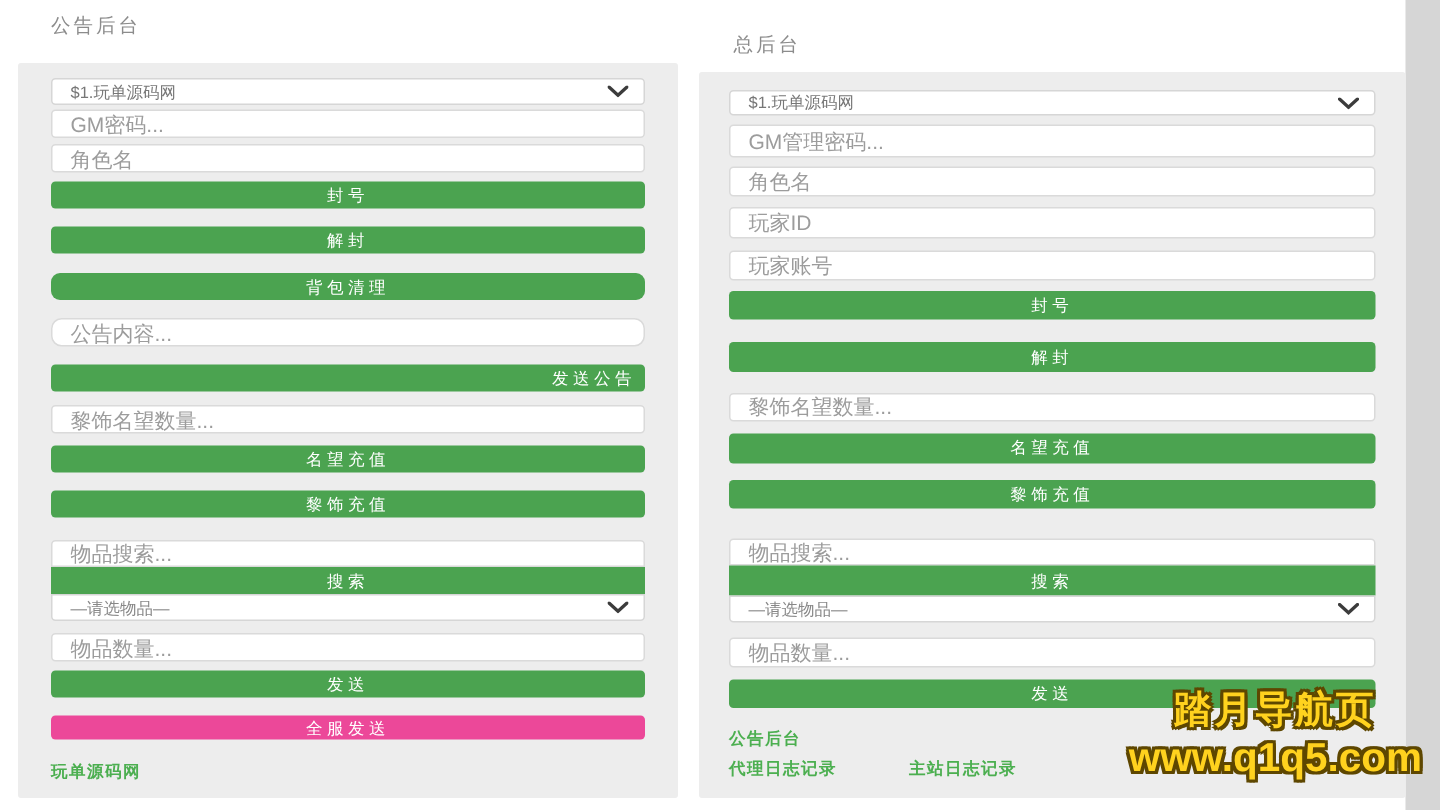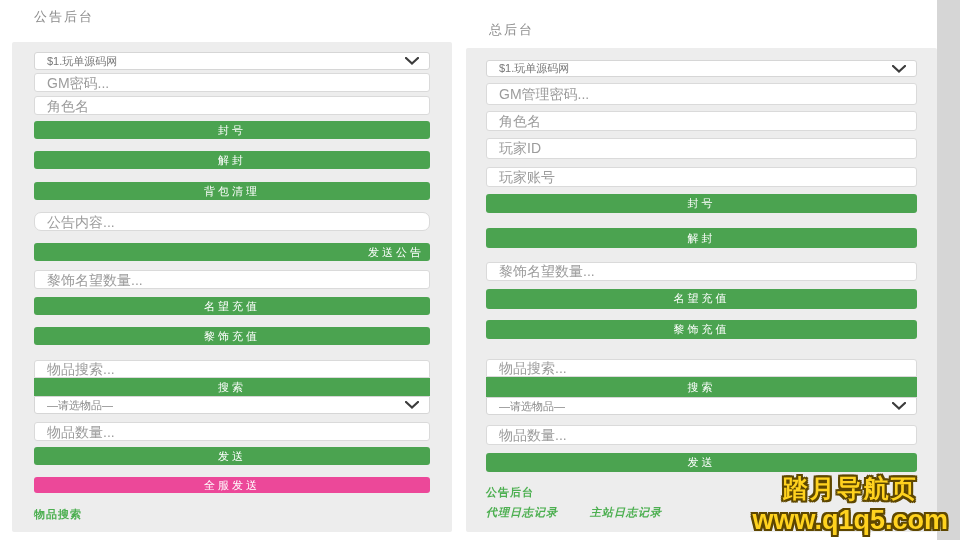--- a/index.html
+++ b/index.html
@@ -32,27 +32,27 @@
   .btn{
     display:block;width:100%;box-sizing:border-box;border:none;
     border-radius:3px;color:#fff;font-size:11px;letter-spacing:3px;
     cursor:pointer;text-align:center;
     font-family:"Liberation Sans","DejaVu Sans",sans-serif;
   }
   .link{
     font-size:11px;font-weight:600;letter-spacing:1px;cursor:pointer;
     text-decoration:none;
   }
-  .links-row{display:flex;gap:32px;font-style:italic;}
+  .links-row{display:flex;gap:48px;}
   .right-strip{
     position:absolute;left:937px;top:0;width:23px;height:540px;
     background:#d6d6d6;
   }
   .watermark{
-    position:absolute;right:12px;bottom:2px;text-align:center;
+    position:absolute;right:12px;bottom:17px;text-align:center;
     font-weight:bold;line-height:1.25;z-index:10;
   }
   .wm-line1{
     font-size:25px;letter-spacing:2px;
     text-shadow:-2px -2px 0 #5e4700,2px -2px 0 #5e4700,-2px 2px 0 #5e4700,
       2px 2px 0 #5e4700,0 -2px 0 #5e4700,0 2px 0 #5e4700,
       -2px 0 0 #5e4700,2px 0 0 #5e4700;
   }
   .wm-line2{
     font-size:27px;letter-spacing:0px;
@@ -81,21 +81,21 @@
   </div>
 
   <input class="inp" style="height: 19px; margin-bottom: 4px;" type="text" placeholder="GM密码...">
 
   <input class="inp" style="height: 19px; margin-bottom: 6px;" type="text" placeholder="角色名">
 
   <button class="btn" style="height:18px;margin-bottom:12px;background:#4ba350;">封号</button>
 
   <button class="btn" style="height:18px;margin-bottom:13px;background:#4ba350;">解封</button>
 
-  <button class="btn" style="height:18px;margin-bottom:12px;background:#4ba350;">背包清理</button>
+  <button class="btn" style="height:18px;margin-bottom:12px;background:#4ba350;border-radius:6px;">背包清理</button>
 
   <input class="inp" style="height: 19px; margin-bottom: 12px; border-radius: 7px;" type="text" placeholder="公告内容...">
 
   <button class="btn" style="height:18px;margin-bottom:9px;background:#4ba350;text-align:right;">发送公告</button>
 
   <input class="inp" style="height: 19px; margin-bottom: 8px;" type="text" placeholder="黎饰名望数量...">
 
   <button class="btn" style="height:18px;margin-bottom:12px;background:#4ba350;">名望充值</button>
 
   <button class="btn" style="height:18px;margin-bottom:15px;background:#4ba350;">黎饰充值</button>
@@ -112,21 +112,21 @@
         </svg>
     </span>
   </div>
 
   <input class="inp" style="height: 19px; margin-bottom: 6px;" type="text" placeholder="物品数量...">
 
   <button class="btn" style="height:18px;margin-bottom:12px;background:#4ba350;">发送</button>
 
   <button class="btn" style="height:16px;margin-bottom:14px;background:#ec4899;">全服发送</button>
 
-  <a class="link" style="color:#4caf50;" href="#">物品搜索</a>
+  <a class="link" style="color:#4caf50;" href="#">玩单源码网</a>
 </div>
 
 <div class="panel" style="left:466px;top:48px;width:471px;height:484px;padding:12px 20px;">
 
   <div class="sel" style="height:18px;margin-bottom:6px;">
     <span class="sel-text">$1.玩单源码网</span>
     <span class="chevron">
       <svg width="14" height="8" viewBox="0 0 14 8">
           <path d="M1 1 L7 6.5 L13 1" fill="none" stroke="#3c3c3c" stroke-width="2.2" stroke-linecap="round"></path>
         </svg>

